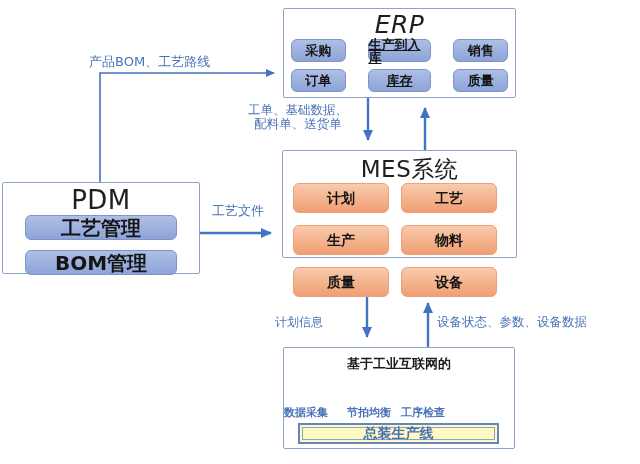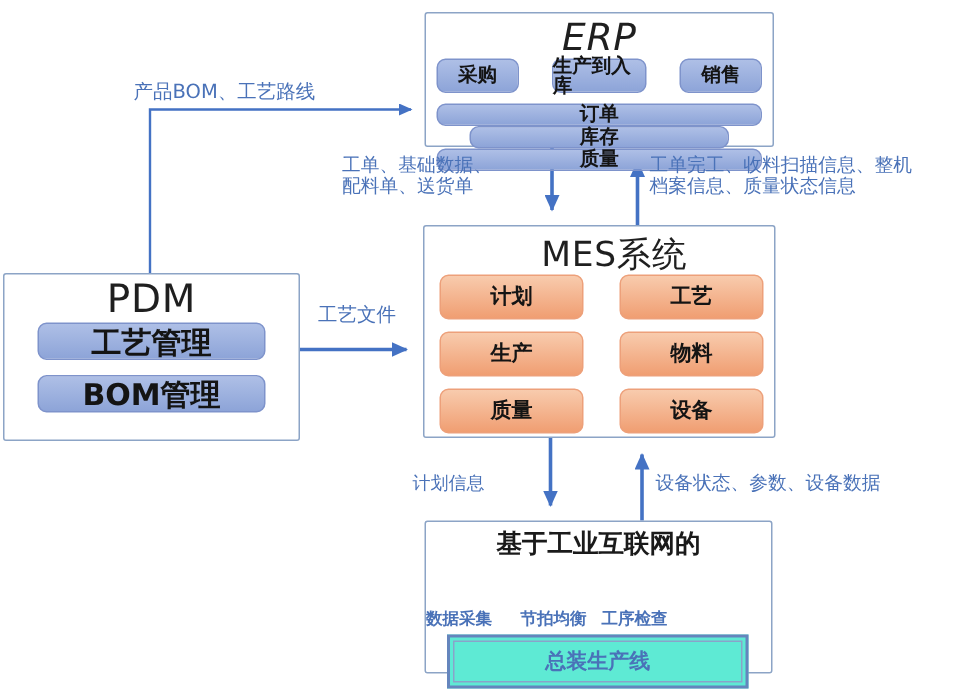--- a/index.html
+++ b/index.html
@@ -33,56 +33,57 @@
     position:absolute; color:var(--label_text,#4a72b8);
     font-size:12.5px; line-height:14px; white-space:nowrap;
   }
   svg.arrows { position:absolute; left:0; top:0; width:640px; height:464px; }
   svg.arrows path { stroke:var(--arrow,#4472c4); fill:none; }
 
   
   .erp { left:283px; top:8px; width:233px; height:90px; }
   .erp .box-title { font-size:25px; margin-top:1px;font-style:italic; }
   .erp-row { display:flex; margin:0 7px 0 7px; height:23px; }
-  .erp-row + .erp-row { margin-top:7px;flex-direction:column; }
+  .erp-row + .erp-row { margin-top:7px; }
   .erp-row .btn { flex:1 1 0; }
-  .erp-row .btn.mid { flex:1.18 1 0; margin:0 22px; }
+  .erp-row .btn.mid { flex:1.18 1 0; margin:0 22px;text-decoration:underline; }
 
   
-  .pdm { left:2px; top:182px; width:198px; height:112px; }
+  .pdm { left:2px; top:182px; width:198px; height:92px; }
   .pdm .box-title { font-size:26px; margin-top:2px; }
   .pdm .btn { width:152px; height:25px; margin:0 auto; font-size:20px; }
   .pdm .btn + .btn { margin-top:10px; }
   .pdm .btn:first-of-type { margin-top:3px; }
 
   
-  .mes { left:282px; top:150px; width:235px; height:142px;padding-left:20px; }
+  .mes { left:282px; top:150px; width:235px; height:108px;padding-left:20px; }
   .mes .box-title { font-size:23px; margin-top:3px; }
   .mes-grid {
     position:absolute; left:10px; top:32px; width:216px;
     display:grid; grid-template-columns:96px 96px; grid-column-gap:24px;
     grid-row-gap:8px;
+    gap:12px;
   }
   .mes-grid .btn { height:30px; }
 
   
   .factory { left:283px; top:347px; width:232px; height:102px; }
   .factory-title { text-align:center; font-weight:bold; color:#1a1a1a;
-    font-size:17px; line-height:17px; margin-top:7px; }
+    font-size:13px; line-height:17px; margin-top:7px; }
   .factory-features {
     position:absolute; left:0; top:57px; width:100%;
     display:flex; justify-content:flex-start;
     color:var(--label_text,#4a72b8); font-weight:bold; font-size:11px;
   }
   .factory-features .feat { margin:0 0 0 0; }
   .factory-features .feat:nth-child(1){ margin-right:19px; }
   .factory-features .feat:nth-child(2){ margin-right:10px; }
   .line-box {
-    position:absolute; left:14px; top:75px; width:201px; height:36px;
-    box-sizing:border-box; border:2px solid #6585bd; background:#5eead4;
+    position:absolute; left:14px; top:75px; width:201px; height:21px;
+    box-sizing:border-box; border:2px solid #6585bd; background:#fef9c3;
   }
   .line-box-inner {
     position:absolute; left:2px; top:2px; right:2px; bottom:2px;
     border:1px solid #8aa3c9; display:flex; align-items:center; justify-content:center;
     color:var(--label_text,#4a72b8); font-weight:bold; font-size:14px;
   }
 </style>
 </head>
 <body>
 
@@ -146,29 +147,25 @@
       <span class="feat">节拍均衡</span>
       <span class="feat">工序检查</span>
     </div>
     <div class="line-box">
       <div class="line-box-inner">总装生产线</div>
     </div>
   </div>
 
   <div class="flow-label" style="left:89px; top:55px; font-size:13px;">产品BOM、工艺路线</div>
 
-  <div class="flow-label" style="left:228px; top:103px;">
+  <div class="flow-label" style="left:248px; top:103px;text-align:center;">
     <div>工单、基础数据、</div>
     <div>配料单、送货单</div>
   </div>
 
-  <div class="flow-label" style="left:433px; top:103px;">
-    <div>工单完工、收料扫描信息、整机</div>
-    <div>档案信息、质量状态信息</div>
-  </div>
 
   <div class="flow-label" style="left:212px; top:204px; font-size:13px;">工艺文件</div>
 
   <div class="flow-label" style="left:275px; top:315px; font-size:12px;">计划信息</div>
 
   <div class="flow-label" style="left:437px; top:315px;text-align:center;">设备状态、参数、设备数据</div>
 
 </div>
 
 </body></html>

